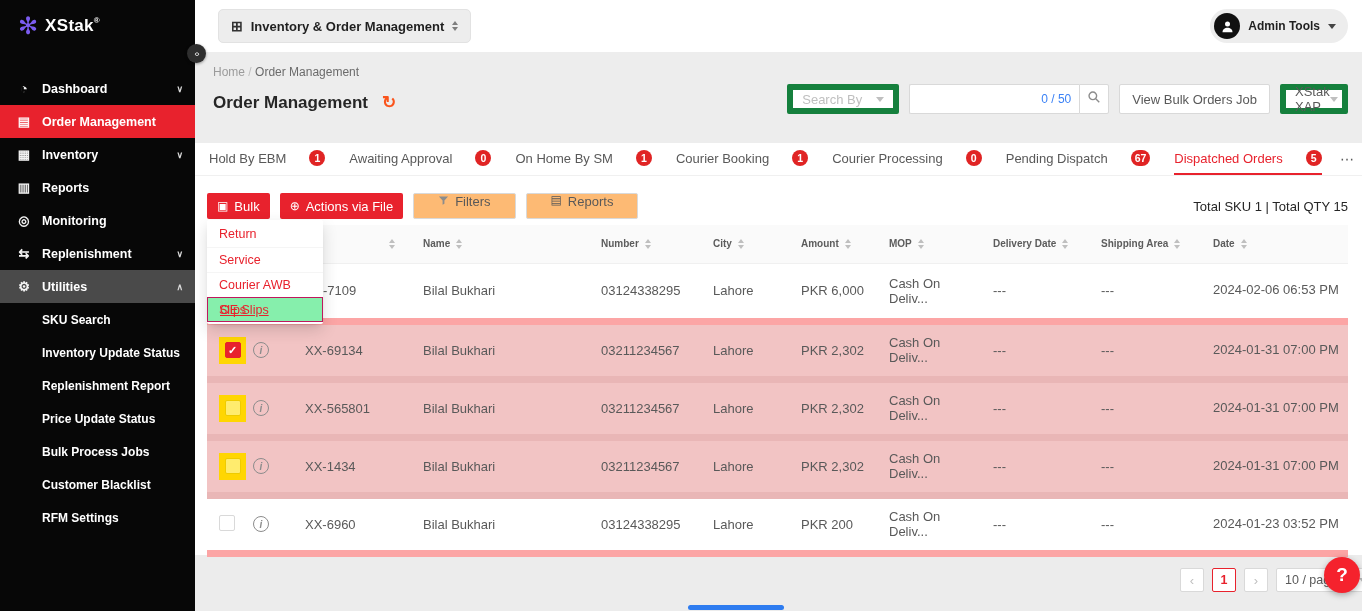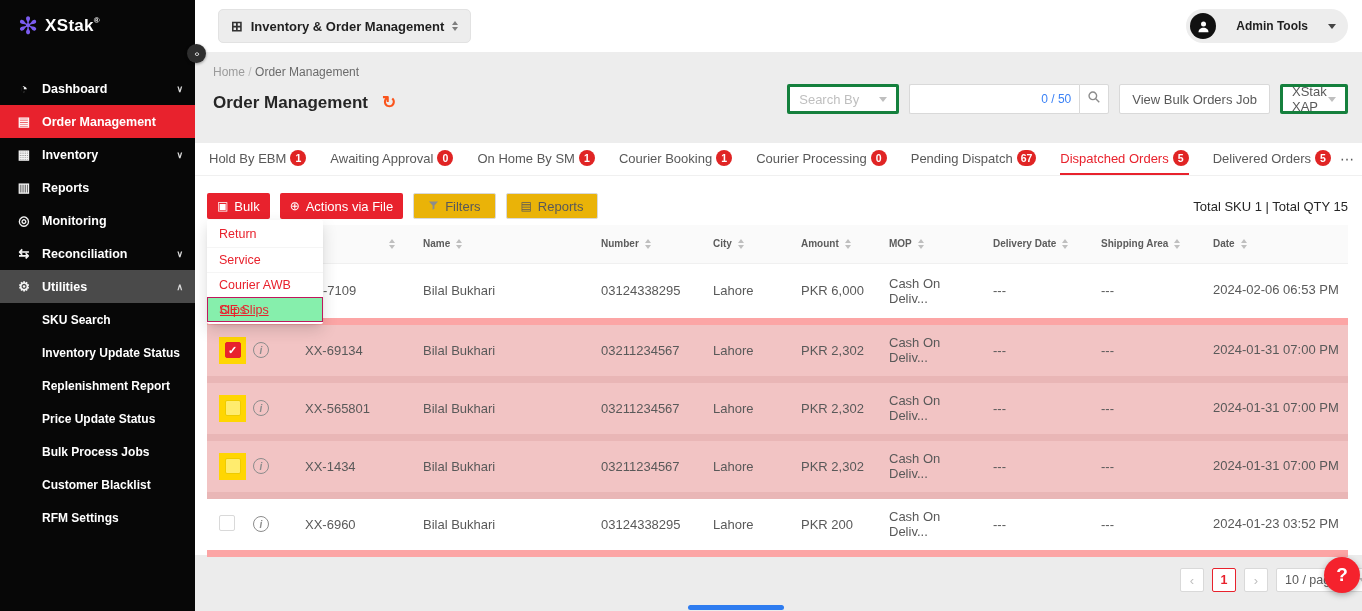--- a/index.html
+++ b/index.html
@@ -24,58 +24,58 @@
   .sidebar-footer .links span { cursor:pointer; }
 
   
   .topbar { position:absolute; left:195px; top:0; width:1167px; height:52px; background:#fff; z-index:5; }
   .app-switcher { position:absolute; left:23px; top:9px; height:34px; display:flex; align-items:center; gap:8px; background:#ededed; border:1px solid #e2e2e2; border-radius:5px; padding:0 12px; font-size:13px; font-weight:bold; color:#1f1f1f; cursor:pointer; }
   .app-switcher .grid-glyph { font-size:14px; color:#333; }
   .sort-stack { display:inline-flex; flex-direction:column; gap:2px; }
   .sort-stack i { width:0; height:0; border-left:3.5px solid transparent; border-right:3.5px solid transparent; }
   .sort-stack .up { border-bottom:4px solid #7d7d7d; }
   .sort-stack .dn { border-top:4px solid #7d7d7d; }
-  .admin-pill { position:absolute; right:14px; top:9px; height:34px; display:flex; align-items:center; gap:20px; background:#ededed; border-radius:17px; padding:4px 12px 4px 4px; cursor:pointer; }
+  .admin-pill { position:absolute; right:14px; top:9px; height:34px; display:flex; align-items:center; gap:8px; background:#ededed; border-radius:17px; padding:4px 12px 4px 4px; cursor:pointer; }
   .avatar { width:26px; height:26px; border-radius:50%; background:#111; display:flex; align-items:center; justify-content:center; }
   .admin-label { font-size:12px; font-weight:bold; color:#1f1f1f; }
   .caret-dn { width:0; height:0; border-left:4px solid transparent; border-right:4px solid transparent; border-top:5px solid #444; }
 
   .collapse-toggle { position:absolute; left:187px; top:44px; width:19px; height:19px; border-radius:50%; background:#2f2f2f; color:#fff; font-size:9px; display:flex; align-items:center; justify-content:center; letter-spacing:-1px; z-index:25; cursor:pointer; box-shadow:0 1px 3px rgba(0,0,0,.4); }
 
   
   .page-head { position:absolute; left:195px; top:52px; width:1167px; height:91px; background:#ededed; }
   .breadcrumb { position:absolute; left:18px; top:13px; font-size:12px; color:#bfbfbf; }
   .breadcrumb .bc-home { color:#9b9b9b; cursor:pointer; }
   .breadcrumb .bc-cur { color:#6b6b6b; }
   .title-row { position:absolute; left:18px; top:40px; display:flex; align-items:center; gap:14px; }
   .page-title { font-size:17px; font-weight:bold; color:#262626; }
   .refresh-icon { color:#fa541c; font-size:17px; font-weight:bold; cursor:pointer; }
   .head-controls { position:absolute; right:14px; top:32px; display:flex; align-items:center; gap:10px; }
-  .sel { height:30px; background:#fff; border:3px solid #15803d; border-radius:2px; display:flex; align-items:center; padding:0 9px; font-size:13px; color:#bfbfbf; cursor:pointer; }
+  .sel { height:30px; background:#fff; border:6px solid #15803d; border-radius:2px; display:flex; align-items:center; padding:0 9px; font-size:13px; color:#bfbfbf; cursor:pointer; }
   .sel .caret-dn { margin-left:auto; border-top-color:#bfbfbf; }
   .sel-searchby { width:112px; }
   .sel-xap { width:68px; color:#595959; }
   .search-group { display:flex; }
   .search-input { width:170px; height:30px; background:#fff; border:1px solid #d9d9d9; border-right:none; border-radius:2px 0 0 2px; display:flex; align-items:center; justify-content:flex-end; padding:0 8px; }
   .search-counter { font-size:12px; color:#3b82f6; }
   .search-btn { width:30px; height:30px; background:#fff; border:1px solid #d9d9d9; border-radius:0 2px 2px 0; display:flex; align-items:center; justify-content:center; cursor:pointer; }
   .btn-plain { height:30px; background:#fff; border:1px solid #d9d9d9; border-radius:2px; font-size:13px; color:#595959; display:flex; align-items:center; justify-content:center; padding:0 12px; cursor:pointer; }
 
   
   .card { position:absolute; left:195px; top:143px; width:1167px; height:412px; background:#fff; }
   .tabs-strip { position:relative; height:33px; display:flex; align-items:stretch; gap:24px; padding:0 14px; border-bottom:1px solid #f0f0f0; overflow:hidden; white-space:nowrap; }
-  .tab { display:flex; align-items:center; gap:4px; font-size:13px; color:#595959; border-bottom:2px solid transparent; cursor:pointer; flex:none;text-align:right; }
+  .tab { display:flex; align-items:center; gap:23px; font-size:13px; color:#595959; border-bottom:2px solid transparent; cursor:pointer; flex:none;text-align:right; }
   .tab.active { color:#e8222d; border-bottom-color:#e8222d; }
   .badge { min-width:16px; height:16px; border-radius:8px; background:#e02424; color:#fff; font-size:10.5px; font-weight:bold; display:inline-flex; align-items:center; justify-content:center; padding:0 4px; }
   .tabs-more { position:absolute; right:0; top:0; height:31px; width:30px; background:#fff; display:flex; align-items:center; justify-content:center; color:#595959; font-size:14px; cursor:pointer; }
 
   
   .toolbar { display:flex; align-items:center; gap:10px; padding:17px 14px 6px 12px; }
   .btn-red { height:26px; background:#e8222d; color:#fff; border:none; border-radius:2px; font-size:13px; display:flex; align-items:center; gap:6px; padding:0 10px; cursor:pointer; font-family:inherit; }
-  .btn-outline { height:26px; background:#eab308; color:#595959; border:1px solid #d9d9d9; border-radius:2px; font-size:13px; display:flex; align-items:center; gap:6px; padding:0 14px; cursor:pointer; font-family:inherit; }
+  .btn-outline { height:26px; background:#fdba74; color:#595959; border:1px solid #d9d9d9; border-radius:2px; font-size:13px; display:flex; gap:6px; padding:0 24px; cursor:pointer; font-family:inherit; }
   .btn-ico { font-size:12px; line-height:1; }
   .totals { margin-left:auto; font-size:13px; color:#262626; }
 
   
   table.grid { width:1141px; margin-left:12px; border-collapse:collapse; table-layout:fixed; }
   .grid th { height:38px; background:#fafafa; font-size:10px; font-weight:bold; color:#5c5c5c; text-align:left; padding:0 8px 0 12px; border-bottom:1px solid #f0f0f0; }
   .grid th .th-flex { display:flex; align-items:center; gap:6px; }
   .grid td { height:58px; font-size:13px; color:#595959; padding:0 8px 0 12px; border-bottom:7px solid #fca5a5; vertical-align:middle; background:#fff; }
   .row-pink td { background:#f2c4c4; border-bottom-color:#e9b6b6; }
   .sort { display:inline-flex; flex-direction:column; gap:2px; cursor:pointer; }
@@ -133,21 +133,21 @@
     <div class="nav-item">
       <span class="glyph">▥</span>
       <span>Reports</span>
     </div>
     <div class="nav-item">
       <span class="glyph">◎</span>
       <span>Monitoring</span>
     </div>
     <div class="nav-item">
       <span class="glyph">⇆</span>
-      <span>Reconciliation</span>
+      <span>Replenishment</span>
       <span class="chev">∨</span>
     </div>
     <div class="nav-item utilities">
       <span class="glyph">⚙</span>
       <span>Utilities</span>
       <span class="chev">∧</span>
     </div>
     <div class="subnav">
       <div class="subnav-item">SKU Search</div>
       <div class="subnav-item">Inventory Update Status</div>

